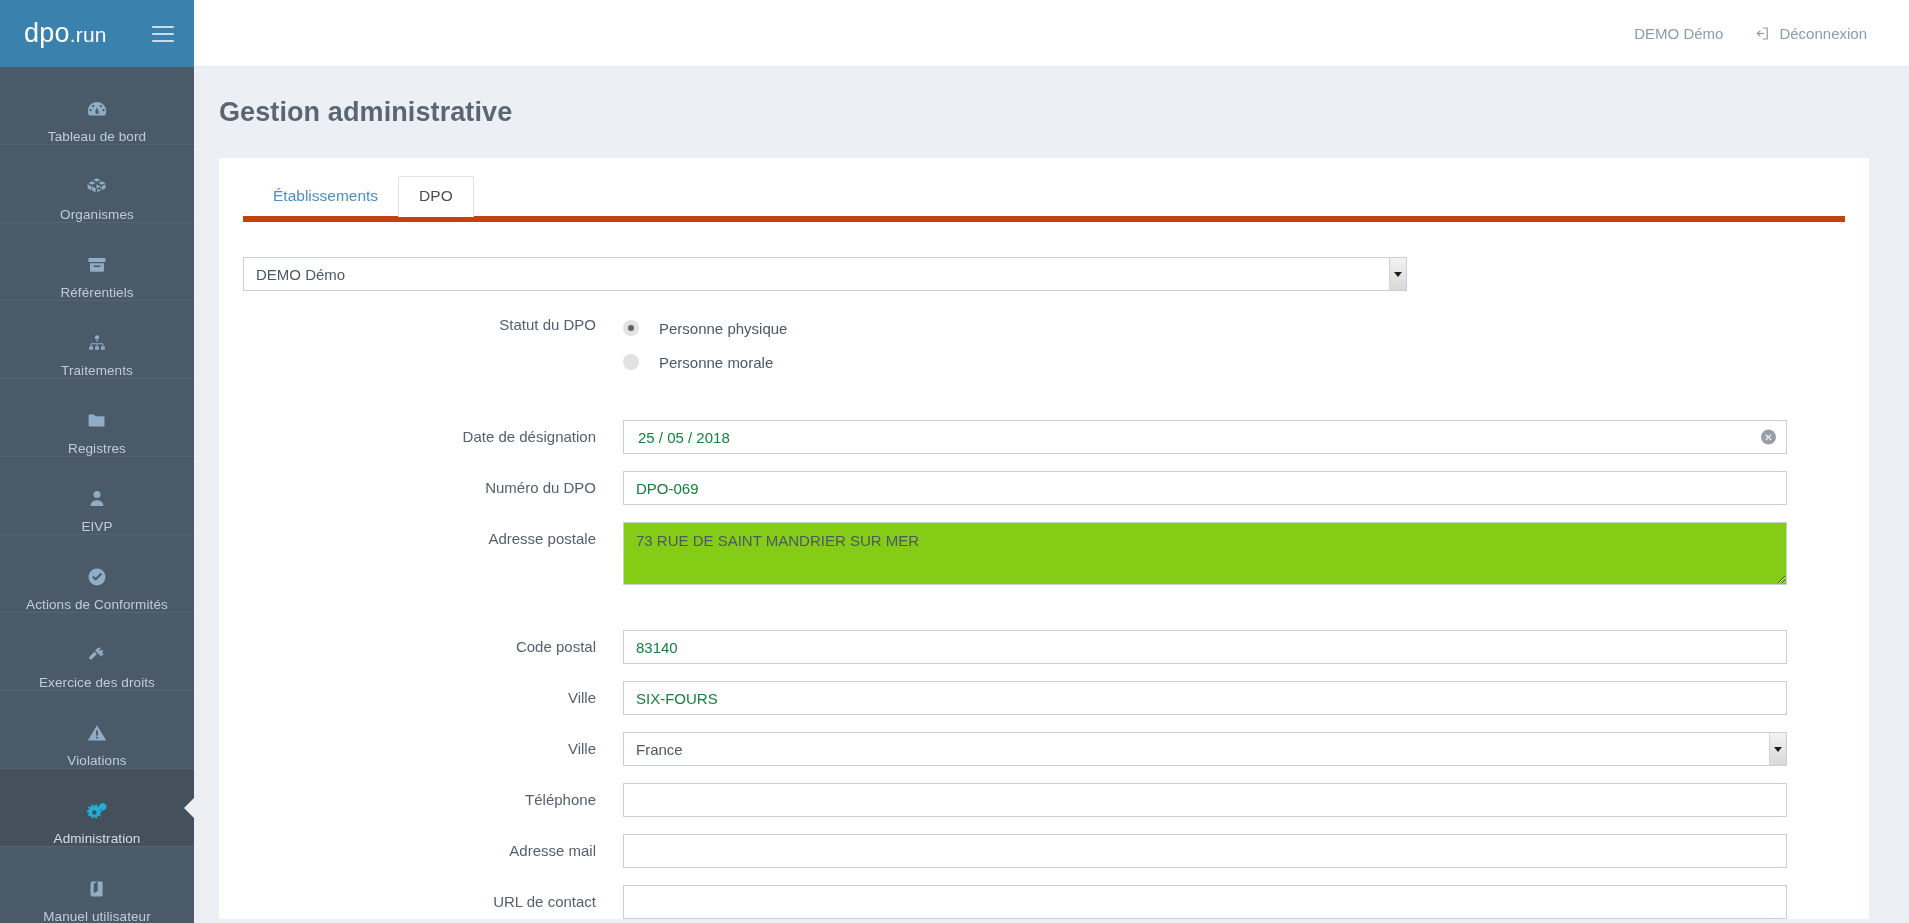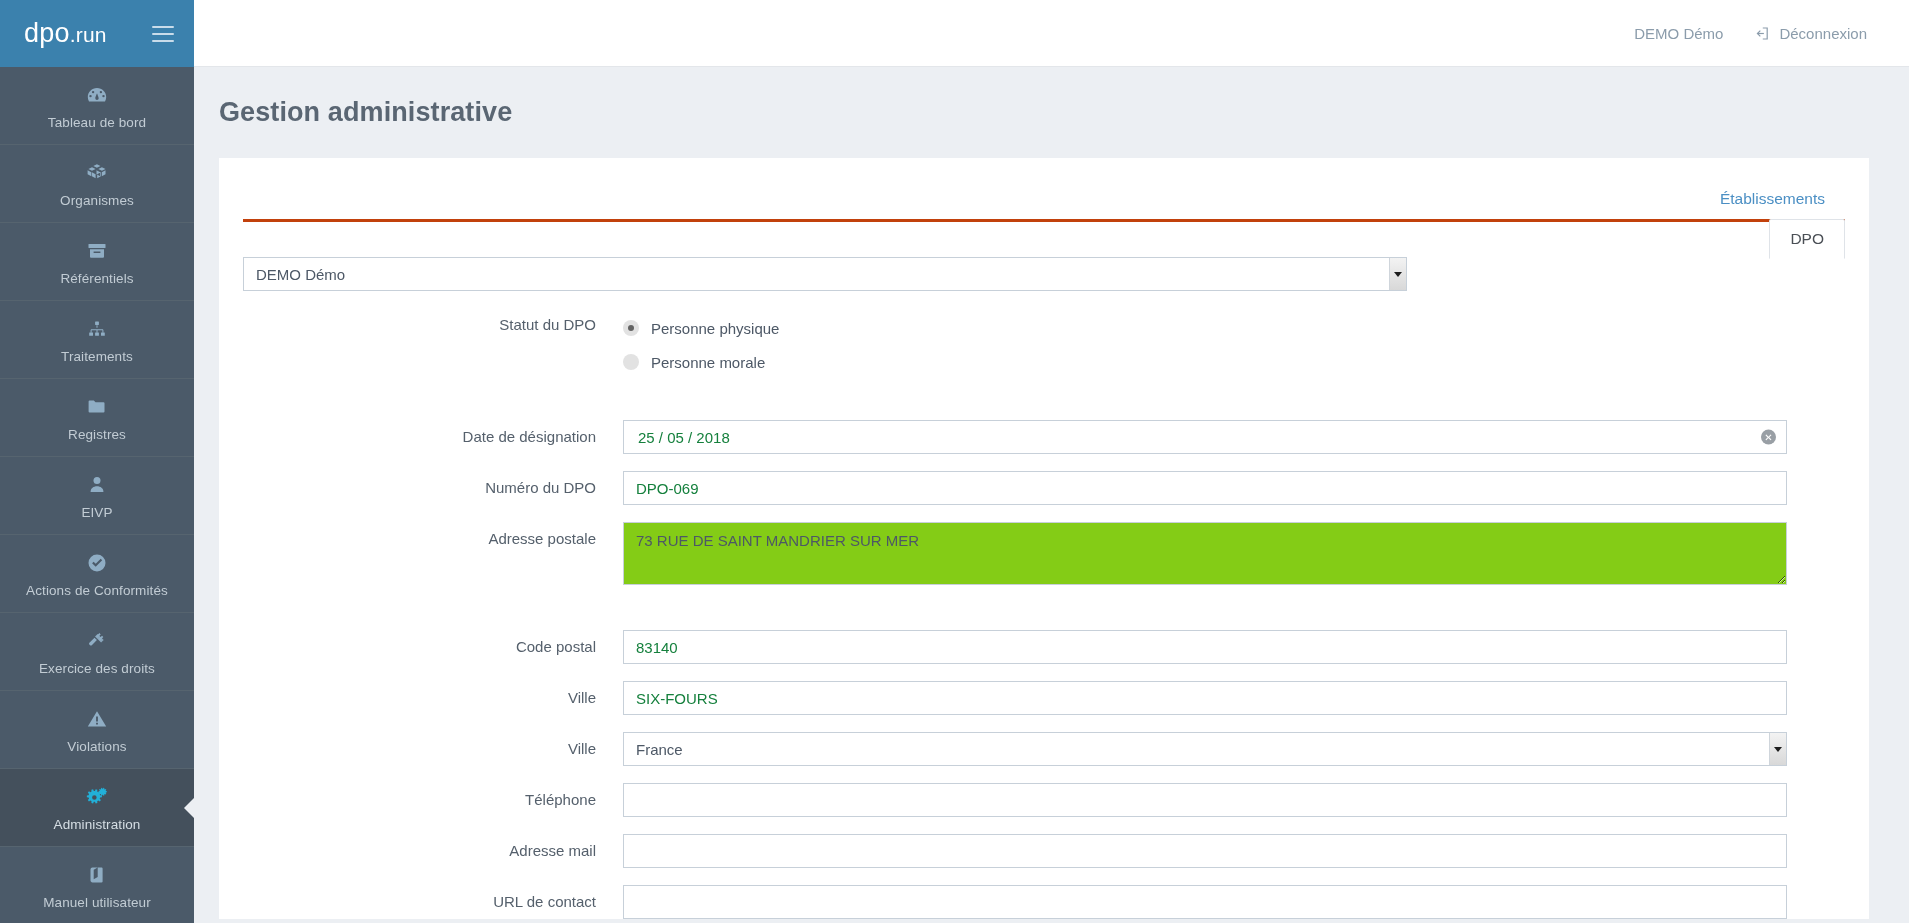--- a/index.html
+++ b/index.html
@@ -52,21 +52,21 @@
     border-radius: 1px;
   }
 
   .nav-item {
     position: relative;
     height: 78px;
     border-bottom: 1px solid #56646f;
     display: flex;
     flex-direction: column;
     align-items: center;
-    justify-content: center;
+    justify-content: flex-end;
     gap: 7px;
     cursor: pointer;
     color: #b9c3cc;
     text-decoration: none;
   }
   .nav-item .nav-icon {
     width: 26px;
     height: 26px;
     display: flex;
     align-items: center;
@@ -144,24 +144,23 @@
     margin: 30px 40px 0 25px;
     background: #ffffff;
     min-height: 760px;
     padding: 22px 24px 0 24px;
   }
 
   
   #tabs {
     display: flex;
     align-items: flex-end;
-    border-bottom: 3px solid #c2410c;
+    border-bottom: 6px solid #c2410c;
     height: 42px;
     padding-left: 10px;
-    flex-direction: column;
   }
   .tab {
     font-size: 15.5px;
     padding: 10px 20px;
     cursor: pointer;
     position: relative;
     line-height: 1.2;
     white-space: nowrap;
   }
   .tab-inactive {
@@ -266,21 +265,21 @@
     text-align: center;
     cursor: pointer;
     user-select: none;
   }
 
   
   .radio-group { padding-top: 3px; }
   .radio-line {
     display: flex;
     align-items: center;
-    gap: 12px;
+    gap: 20px;
     height: 34px;
     cursor: pointer;
   }
   .radio {
     width: 16px; height: 16px;
     border-radius: 50%;
     background: #e2e2e2;
     display: flex;
     align-items: center;
     justify-content: center;

